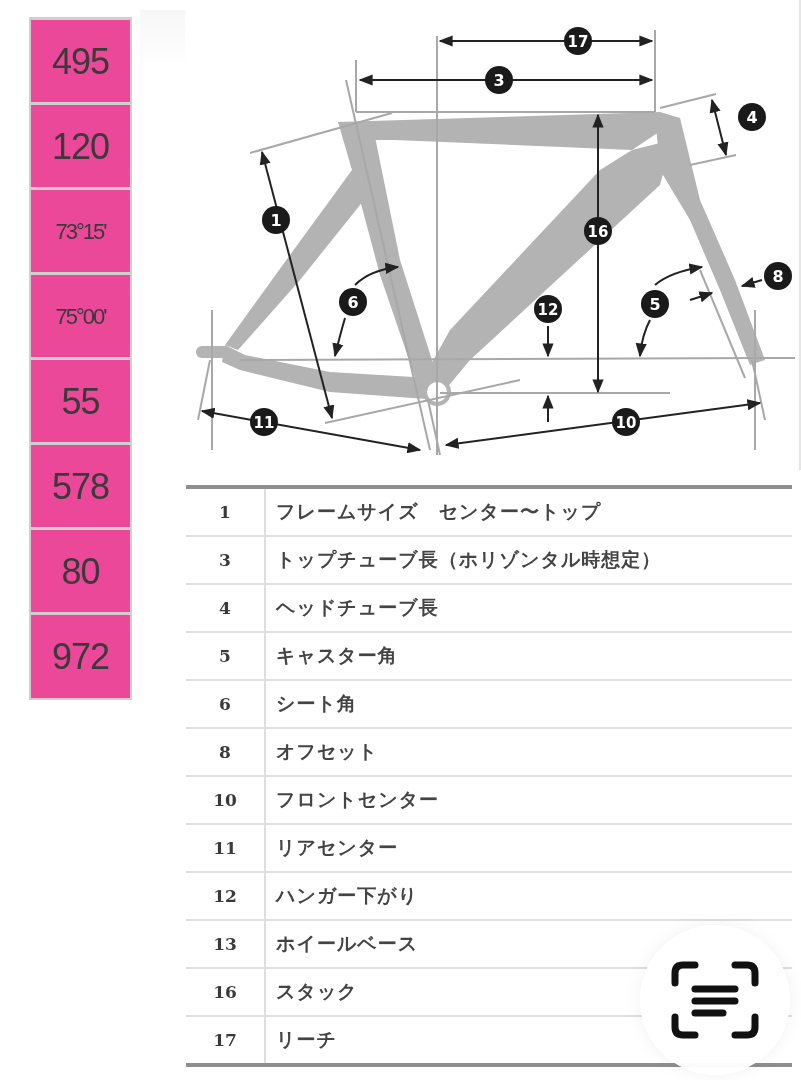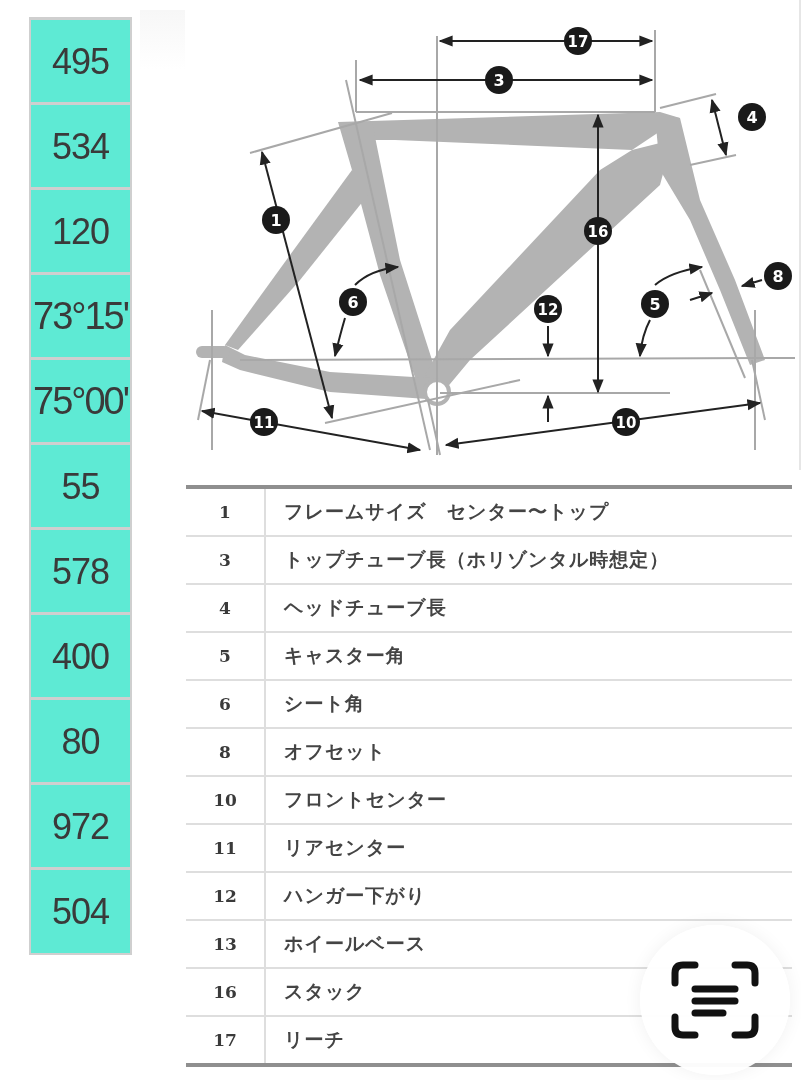--- a/index.html
+++ b/index.html
@@ -3,67 +3,64 @@
 <meta charset="utf-8">
 <style>
   html, body { margin: 0; padding: 0; background: #ffffff; }
   body { width: 801px; height: 1080px; position: relative; overflow: hidden; font-family: "DejaVu Sans", sans-serif; }
   .values-col { position: absolute; left: 29px; top: 17px; width: 103px; }
   .value-cell {
     box-sizing: border-box; width: 103px; height: 88px;
     border: 2px solid #cfcfcf; border-top-width: 3px; margin-top: -3px;
     display: flex; align-items: center; justify-content: center;
     font-family: "Liberation Sans", sans-serif; font-size: 36px; color: #3a3a3a;
-    letter-spacing: -1px; background: #5eead4;
+    letter-spacing: -1px; background: #ec4899;
   }
   .value-cell:first-child { margin-top: 0; }
-  .value-cell.tight { font-size: 38px; letter-spacing: -2px; }
+  .value-cell.tight { font-size: 22px; letter-spacing: -2px; }
   .diagram { position: absolute; left: 190px; top: 0; width: 611px; height: 470px; }
   .legend-table {
     position: absolute; left: 186px; top: 485px; width: 606px;
     border-collapse: collapse;
     border-top: 4px solid #8f8f8f; border-bottom: 4px solid #8f8f8f;
   }
   .legend-table td {
     height: 46px; border-bottom: 2px solid #dedede; padding: 0;
     font-family: "DejaVu Sans", sans-serif; color: #333;
   }
   .legend-table tr:last-child td { border-bottom: none; }
   .legend-table td.num {
     width: 78px; text-align: center; font-family: "DejaVu Serif", serif;
     font-weight: bold; font-size: 17px; border-right: 2px solid #dedede; color: #3a3a3a;
   }
-  .legend-table td.label { padding-left: 18px; font-size: 19px; font-weight: bold; color: #444; letter-spacing: 1px; }
+  .legend-table td.label { padding-left: 10px; font-size: 19px; font-weight: bold; color: #444; letter-spacing: 1px; }
   .right-edge { position: absolute; right: 0; top: 0; width: 2px; height: 470px; background: #e6e6e6; }
   .scan-button {
     position: absolute; left: 640px; top: 925px; width: 150px; height: 150px; border-radius: 50%;
     background: rgba(255,255,255,0.96);
     box-shadow: 0 0 18px rgba(0,0,0,0.06);
     display: flex; align-items: center; justify-content: center; cursor: pointer;
   }
   .scan-button svg { width: 92px; height: 82px; }
   .shade { position: absolute; left: 140px; top: 10px; width: 45px; height: 60px; background: linear-gradient(#f7f7f7,#fff); }
 </style>
 </head>
 <body>
 
 <div class="shade"></div>
 
 <div class="values-col">
   <div class="value-cell">495</div>
-  <div class="value-cell">534</div>
   <div class="value-cell">120</div>
   <div class="value-cell tight">73°15'</div>
   <div class="value-cell tight">75°00'</div>
   <div class="value-cell">55</div>
   <div class="value-cell">578</div>
-  <div class="value-cell">400</div>
   <div class="value-cell">80</div>
   <div class="value-cell">972</div>
-  <div class="value-cell">504</div>
 </div>
 
 <div class="diagram">
   <svg width="611" height="470" viewBox="190 0 611 470" xmlns="http://www.w3.org/2000/svg">
     <defs>
       <marker id="arr" viewBox="0 0 10 10" refX="9" refY="5" markerWidth="7" markerHeight="7" orient="auto-start-reverse">
         <path d="M0,1 L10,5 L0,9 z" fill="#222"></path>
       </marker>
     </defs>
 

